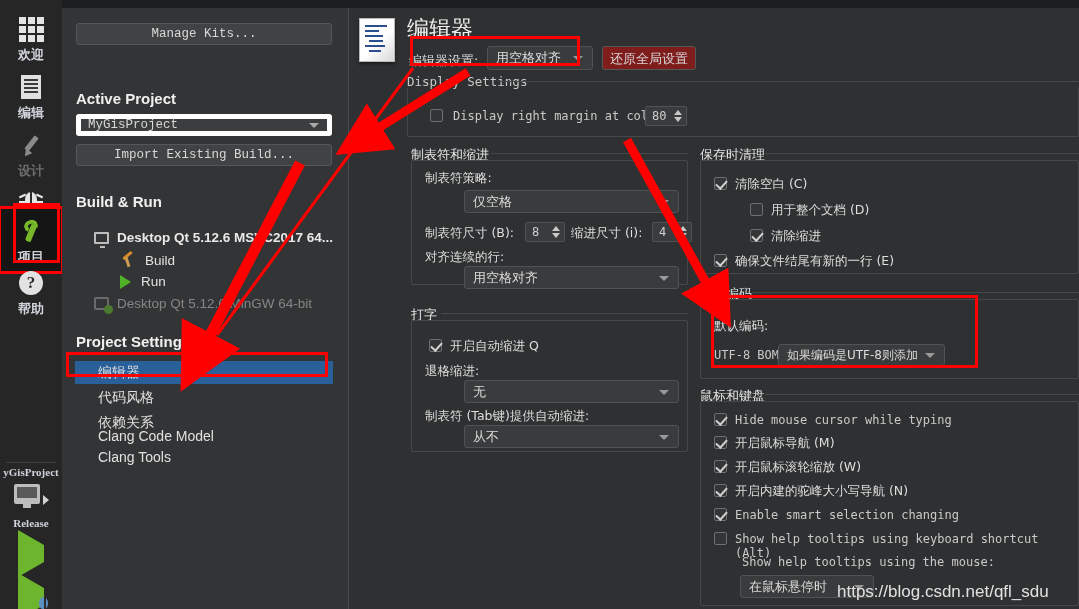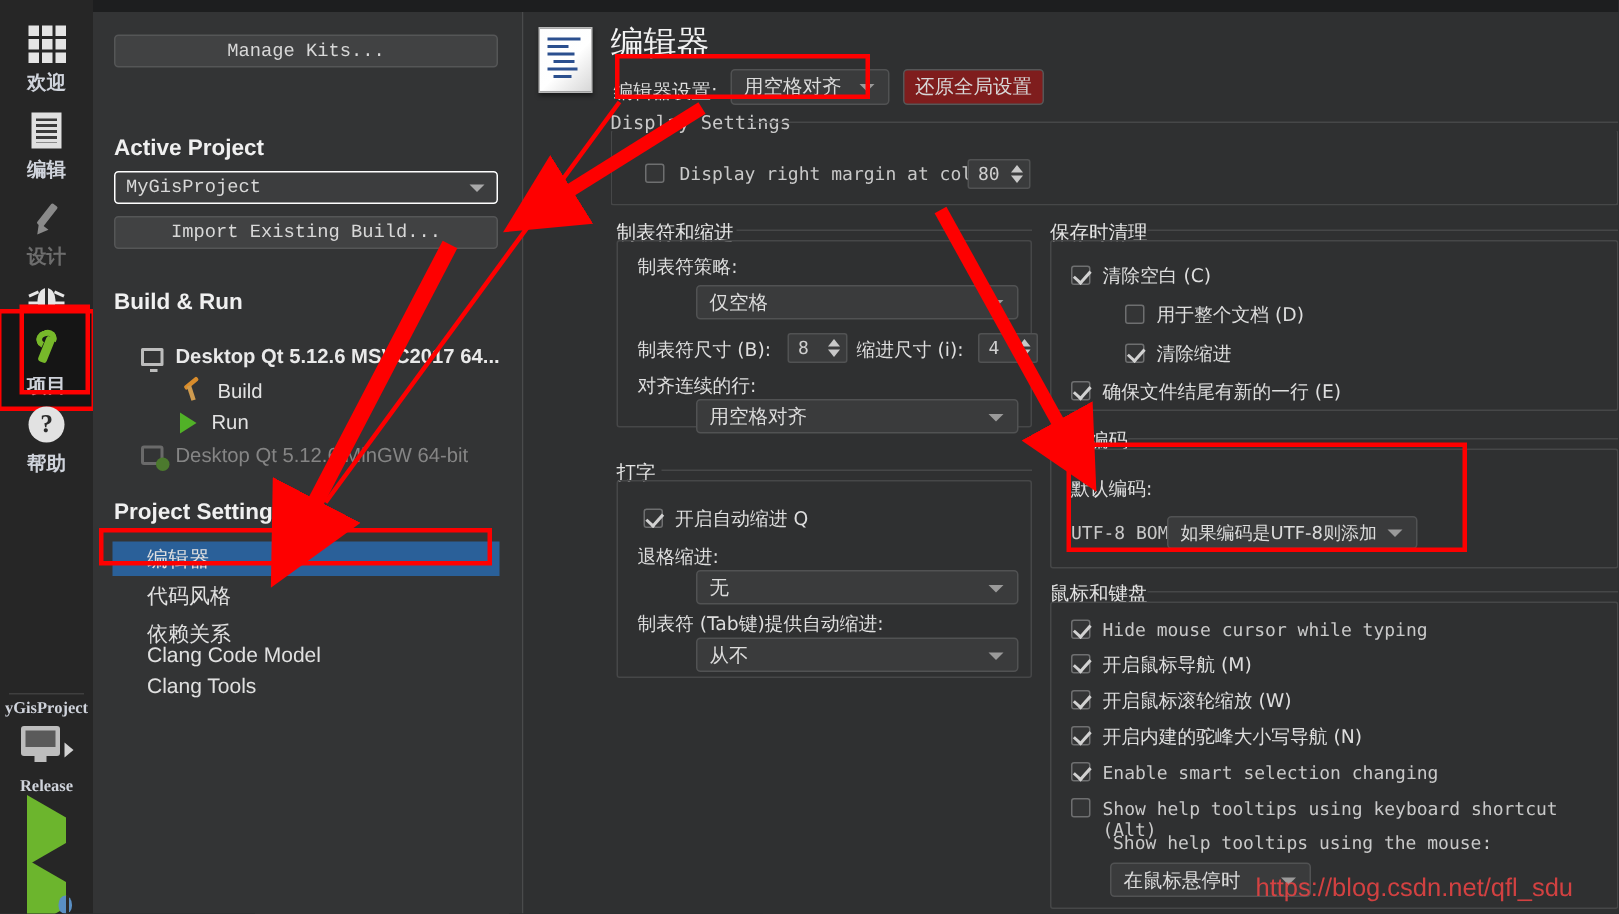--- a/index.html
+++ b/index.html
@@ -79,21 +79,21 @@
   
   .projpanel{position:absolute;left:62px;top:8px;width:286px;height:601px;background:#333435;}
   .pdivider{position:absolute;left:348px;top:8px;width:1px;height:601px;background:#4a4b4c;}
 
   .btn{
     box-sizing:border-box;background:#414243;border:1px solid #555657;border-radius:3px;
     color:#d8d8d8;font-family:"Liberation Mono", monospace;font-size:12.5px;
     text-align:center;cursor:pointer;
   }
   .combo{
-    box-sizing:border-box;background:#3c3d3e;border:1px solid #ffffff;border-radius:3px;
+    box-sizing:border-box;background:#3c3d3e;border:5px solid #ffffff;border-radius:3px;
     color:#d8d8d8;font-family:"Liberation Mono", monospace;font-size:12.5px;
     padding-left:7px;cursor:pointer;position:relative;display:flex;align-items:center;
   }
   .combo .arw{position:absolute;right:8px;top:50%;margin-top:-2px;width:0;height:0;
     border-left:5px solid transparent;border-right:5px solid transparent;border-top:5px solid #a9a9a9;}
 
   .sectitle{font-size:15px;font-weight:bold;color:#f0f0f0;font-family:"Liberation Sans",sans-serif;}
   .kititem{font-size:13.5px;color:#e9e9e9;font-weight:bold;white-space:nowrap;}
   .subitem{font-size:13.5px;color:#e2e2e2;}
   .dimitem{font-size:13.5px;color:#858585;white-space:nowrap;}
@@ -145,21 +145,21 @@
     box-sizing:border-box;background:#3a3b3c;border:1px solid #515253;border-radius:2px;
     color:#cfcfcf;font-family:"DejaVu Sans Mono",monospace;font-size:12px;
     display:flex;align-items:center;padding-left:6px;position:relative;
   }
   .spin .ud{position:absolute;right:2px;top:2px;bottom:2px;width:12px;display:flex;flex-direction:column;
     align-items:center;justify-content:space-around;}
   .spin .ud .u{width:0;height:0;border-left:4px solid transparent;border-right:4px solid transparent;border-bottom:5px solid #c8c8c8;}
   .spin .ud .d{width:0;height:0;border-left:4px solid transparent;border-right:4px solid transparent;border-top:5px solid #c8c8c8;}
 
   .redbox2{position:absolute;border:3px solid #fe0000;box-sizing:border-box;pointer-events:none;}
-  .wm{position:absolute;font-family:"Liberation Sans",sans-serif;font-size:17px;color:#ef4444;opacity:.85;}
+  .wm{position:absolute;font-family:"Liberation Sans",sans-serif;font-size:17px;color:#ffffff;opacity:.85;}
   svg.arrows{position:absolute;left:0;top:0;width:1079px;height:609px;pointer-events:none;}
 </style>
 </head>
 <body>
 
 <div class="screen">
 
   <div class="topstrip"></div>
   <div class="topstrip right"></div>
 

